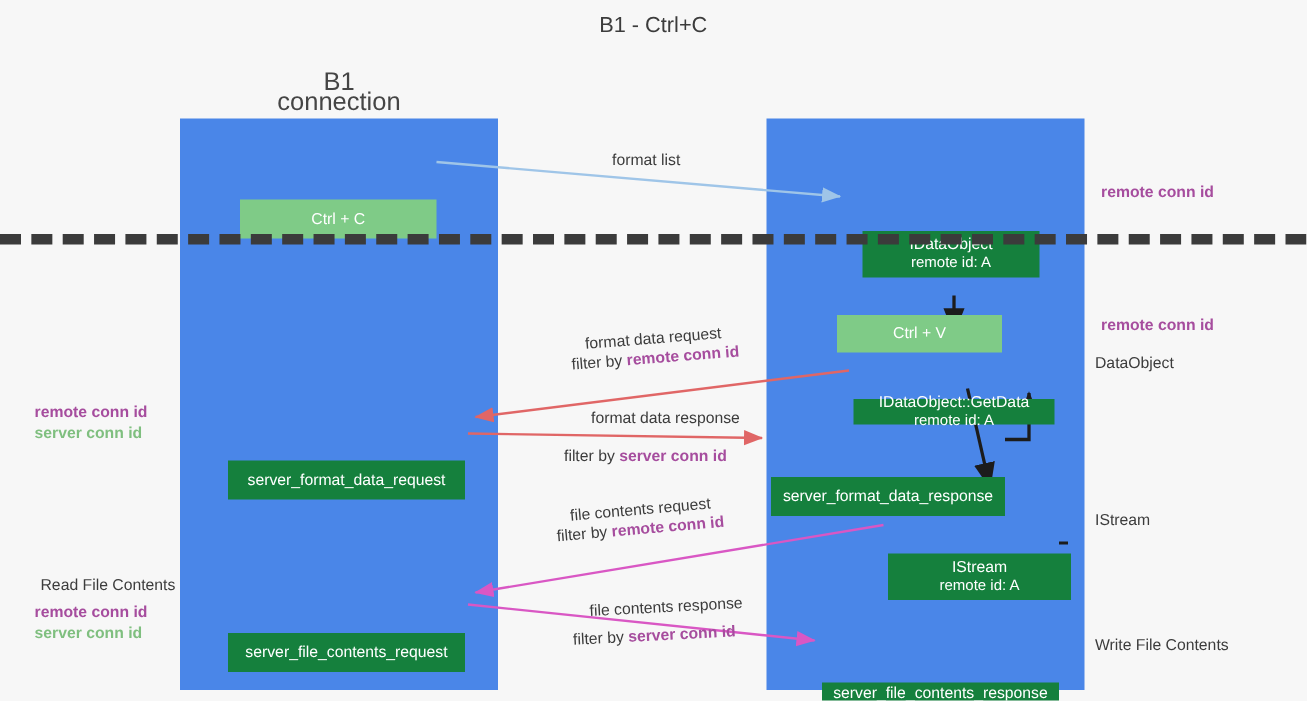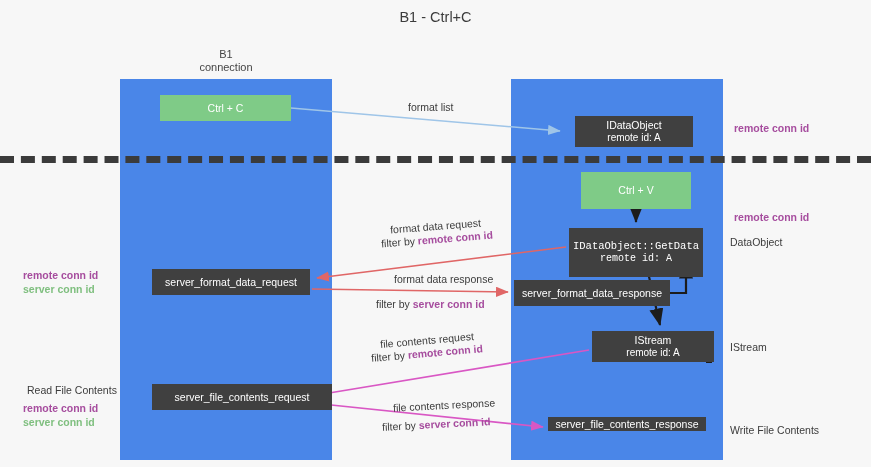--- a/index.html
+++ b/index.html
@@ -19,21 +19,21 @@
     background:#4a86e8;
   }
   .lane-b1{left:120px;top:79px;width:212px;height:381px;}
   .lane-a1{left:511px;top:79px;width:212px;height:381px;}
 
   
   .lane-head{
     position:absolute;
     width:212px;
     text-align:center;
-    font-size:11px;
+    font-size:17px;
     line-height:13px;
     color:#454545;
   }
   .lane-head.b1{left:120px;top:48px;}
   .lane-head.a1{left:511px;top:48px;margin-top:48px;}
 
   
   .title{
     position:absolute;
     left:0;right:0;top:8px;
@@ -50,34 +50,35 @@
     display:flex;
     flex-direction:column;
     align-items:center;
     justify-content:center;
     color:#ffffff;
     font-size:10.5px;
     line-height:12.5px;
     text-align:center;
     padding:2px 4px;
     z-index:6;
+    margin-top:38px;
   }
   .node.green{background:#7fcb87;}
-  .node.orange{background:#404040;}
+  .node.orange{background:#15803d;}
   .node .l2{font-size:10px;}
 
   
   .n-ctrlc      {left:160px;top:95px;width:131px;height:26px;}
   .n-idataobj   {left:575px;top:116px;width:118px;height:31px;}
-  .n-ctrlv      {left:581px;top:172px;width:110px;height:37px;text-align:right;}
-  .n-getdata    {left:569px;top:228px;width:134px;height:49px;font-family:Liberation Mono, monospace;}
+  .n-ctrlv      {left:558px;top:172px;width:110px;height:25px;text-align:right;}
+  .n-getdata    {left:569px;top:228px;width:134px;height:17px;}
   .n-sfdreq     {left:152px;top:269px;width:158px;height:26px;}
   .n-sfdresp    {left:514px;top:280px;width:156px;height:26px;}
   .n-istream    {left:592px;top:331px;width:122px;height:31px;}
-  .n-sfcreq     {left:152px;top:384px;width:180px;height:26px;text-align:right;}
+  .n-sfcreq     {left:152px;top:384px;width:158px;height:26px;text-align:right;}
   .n-sfcresp    {left:548px;top:417px;width:158px;height:14px;}
 
   
   .divider{
     position:absolute;
     left:0;top:156px;width:871px;height:0;
     border-top:7px dashed #3b3b3b;
     z-index:9;
   }
 

